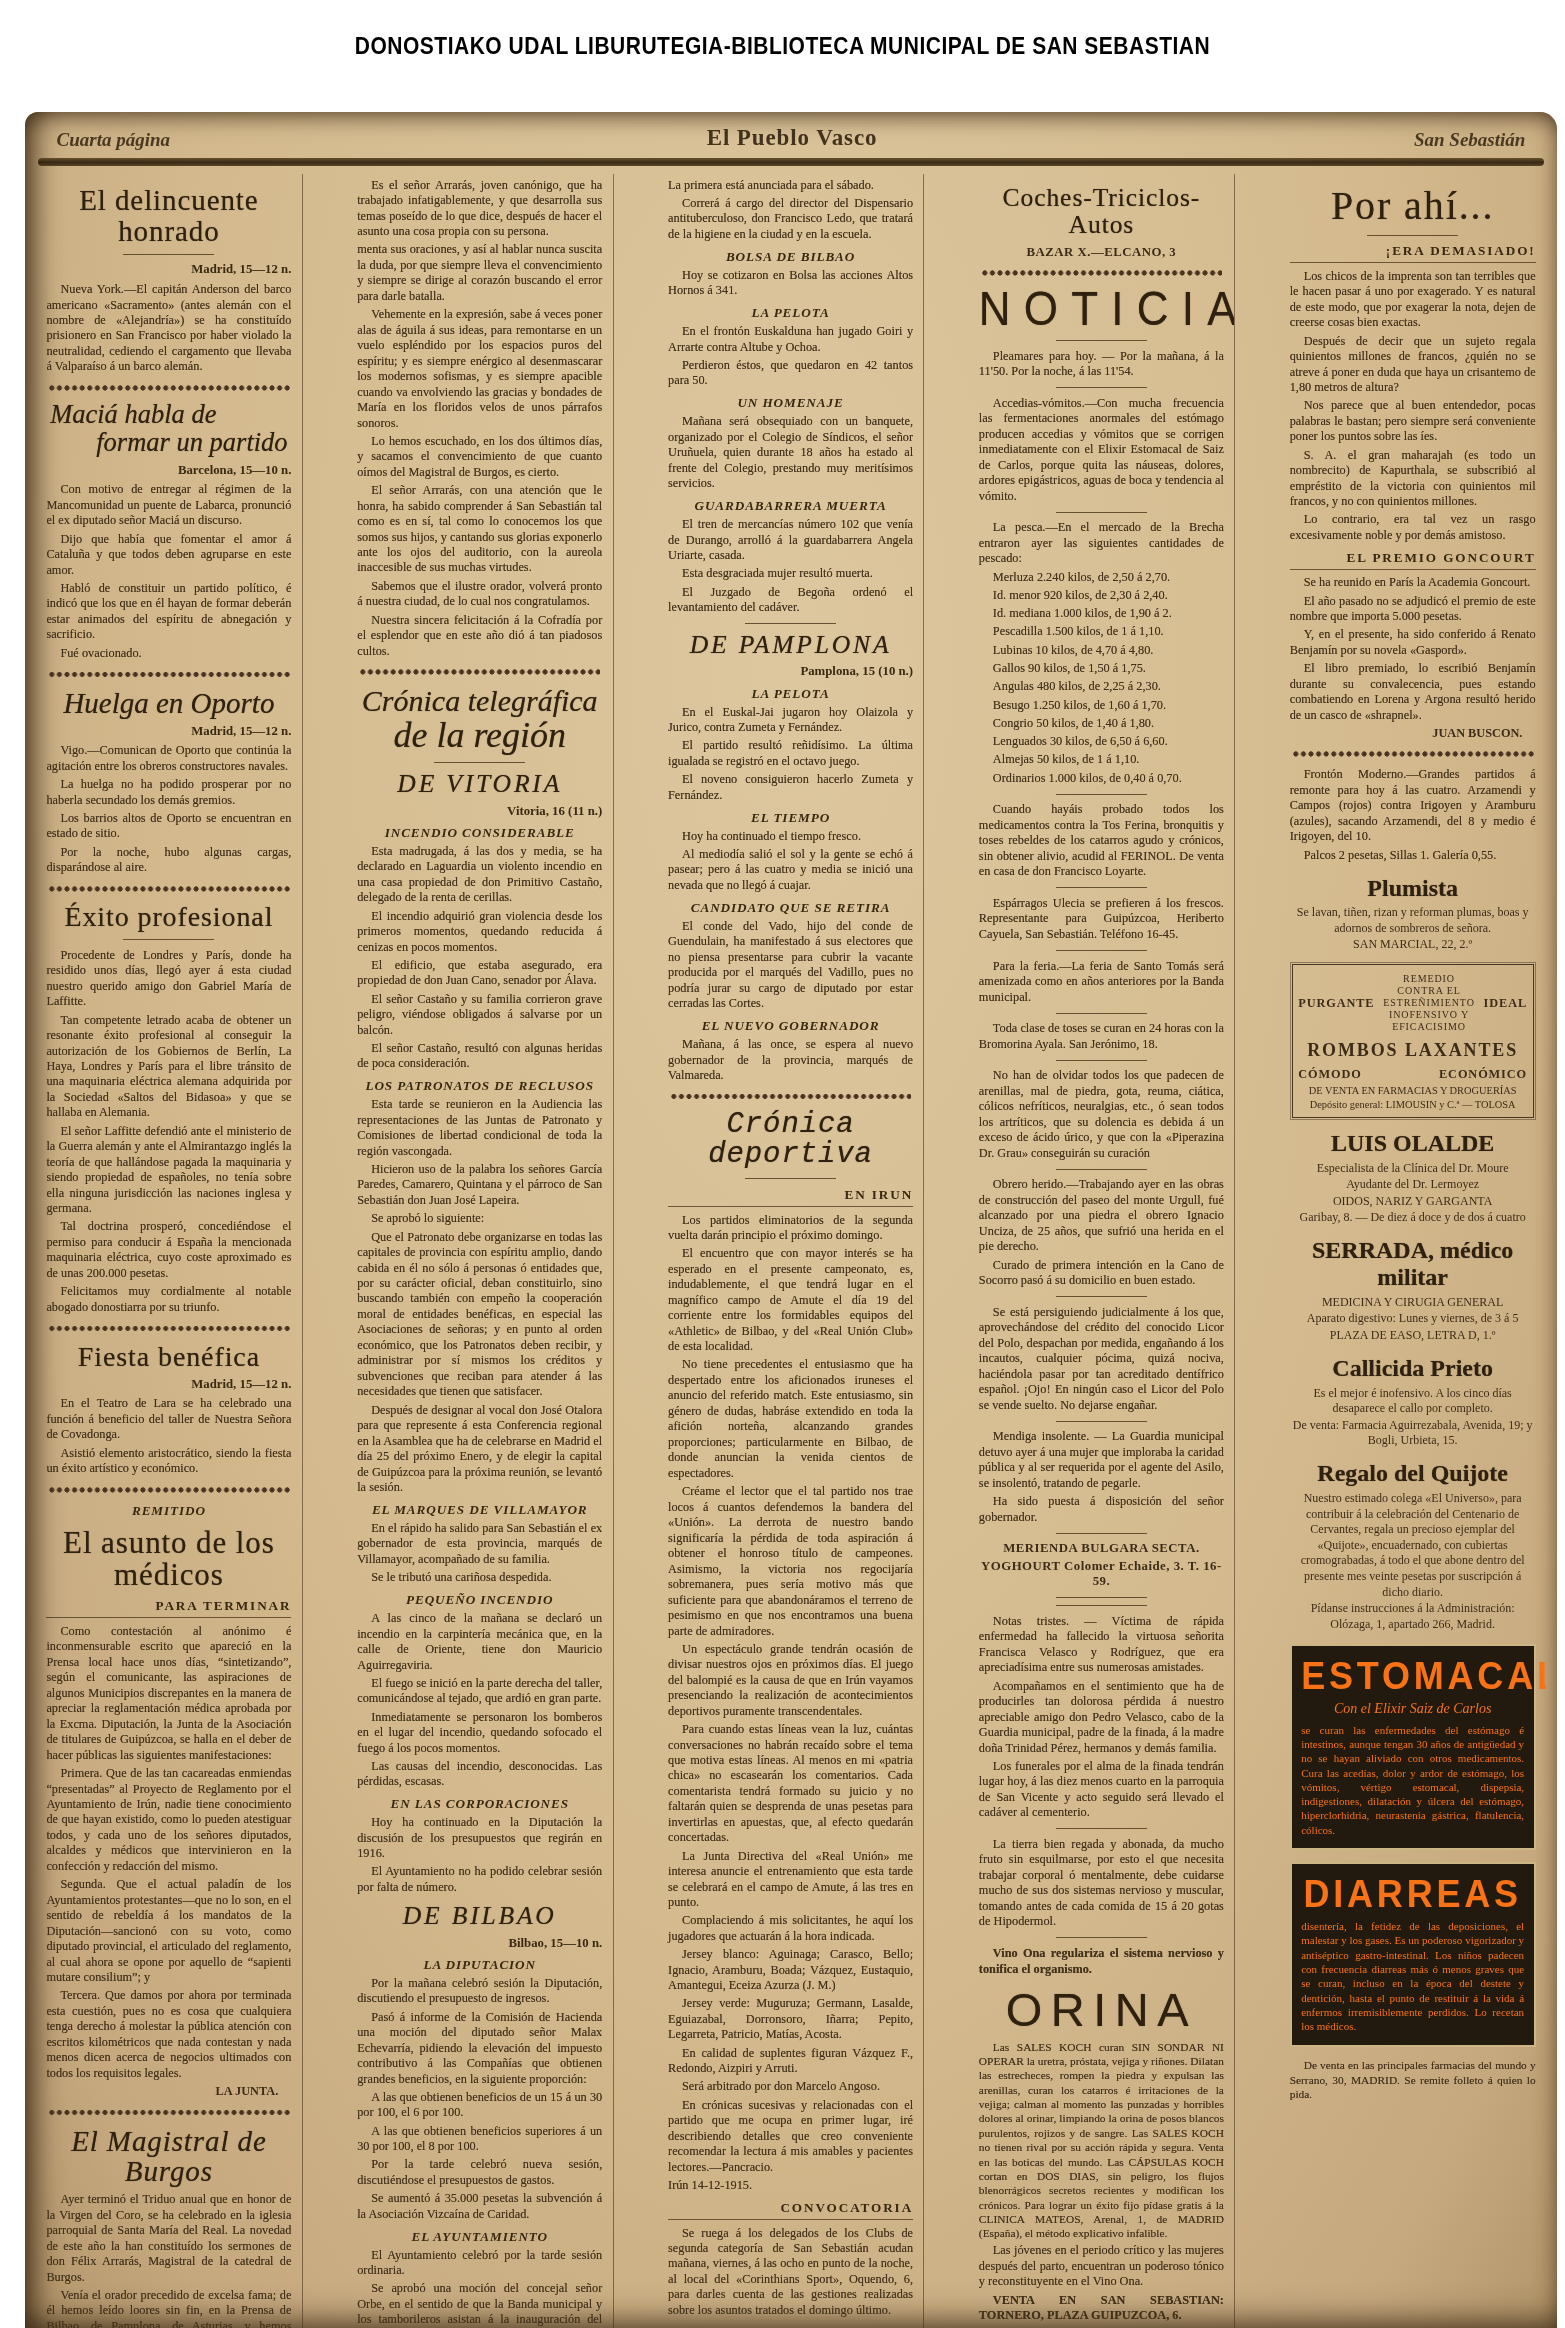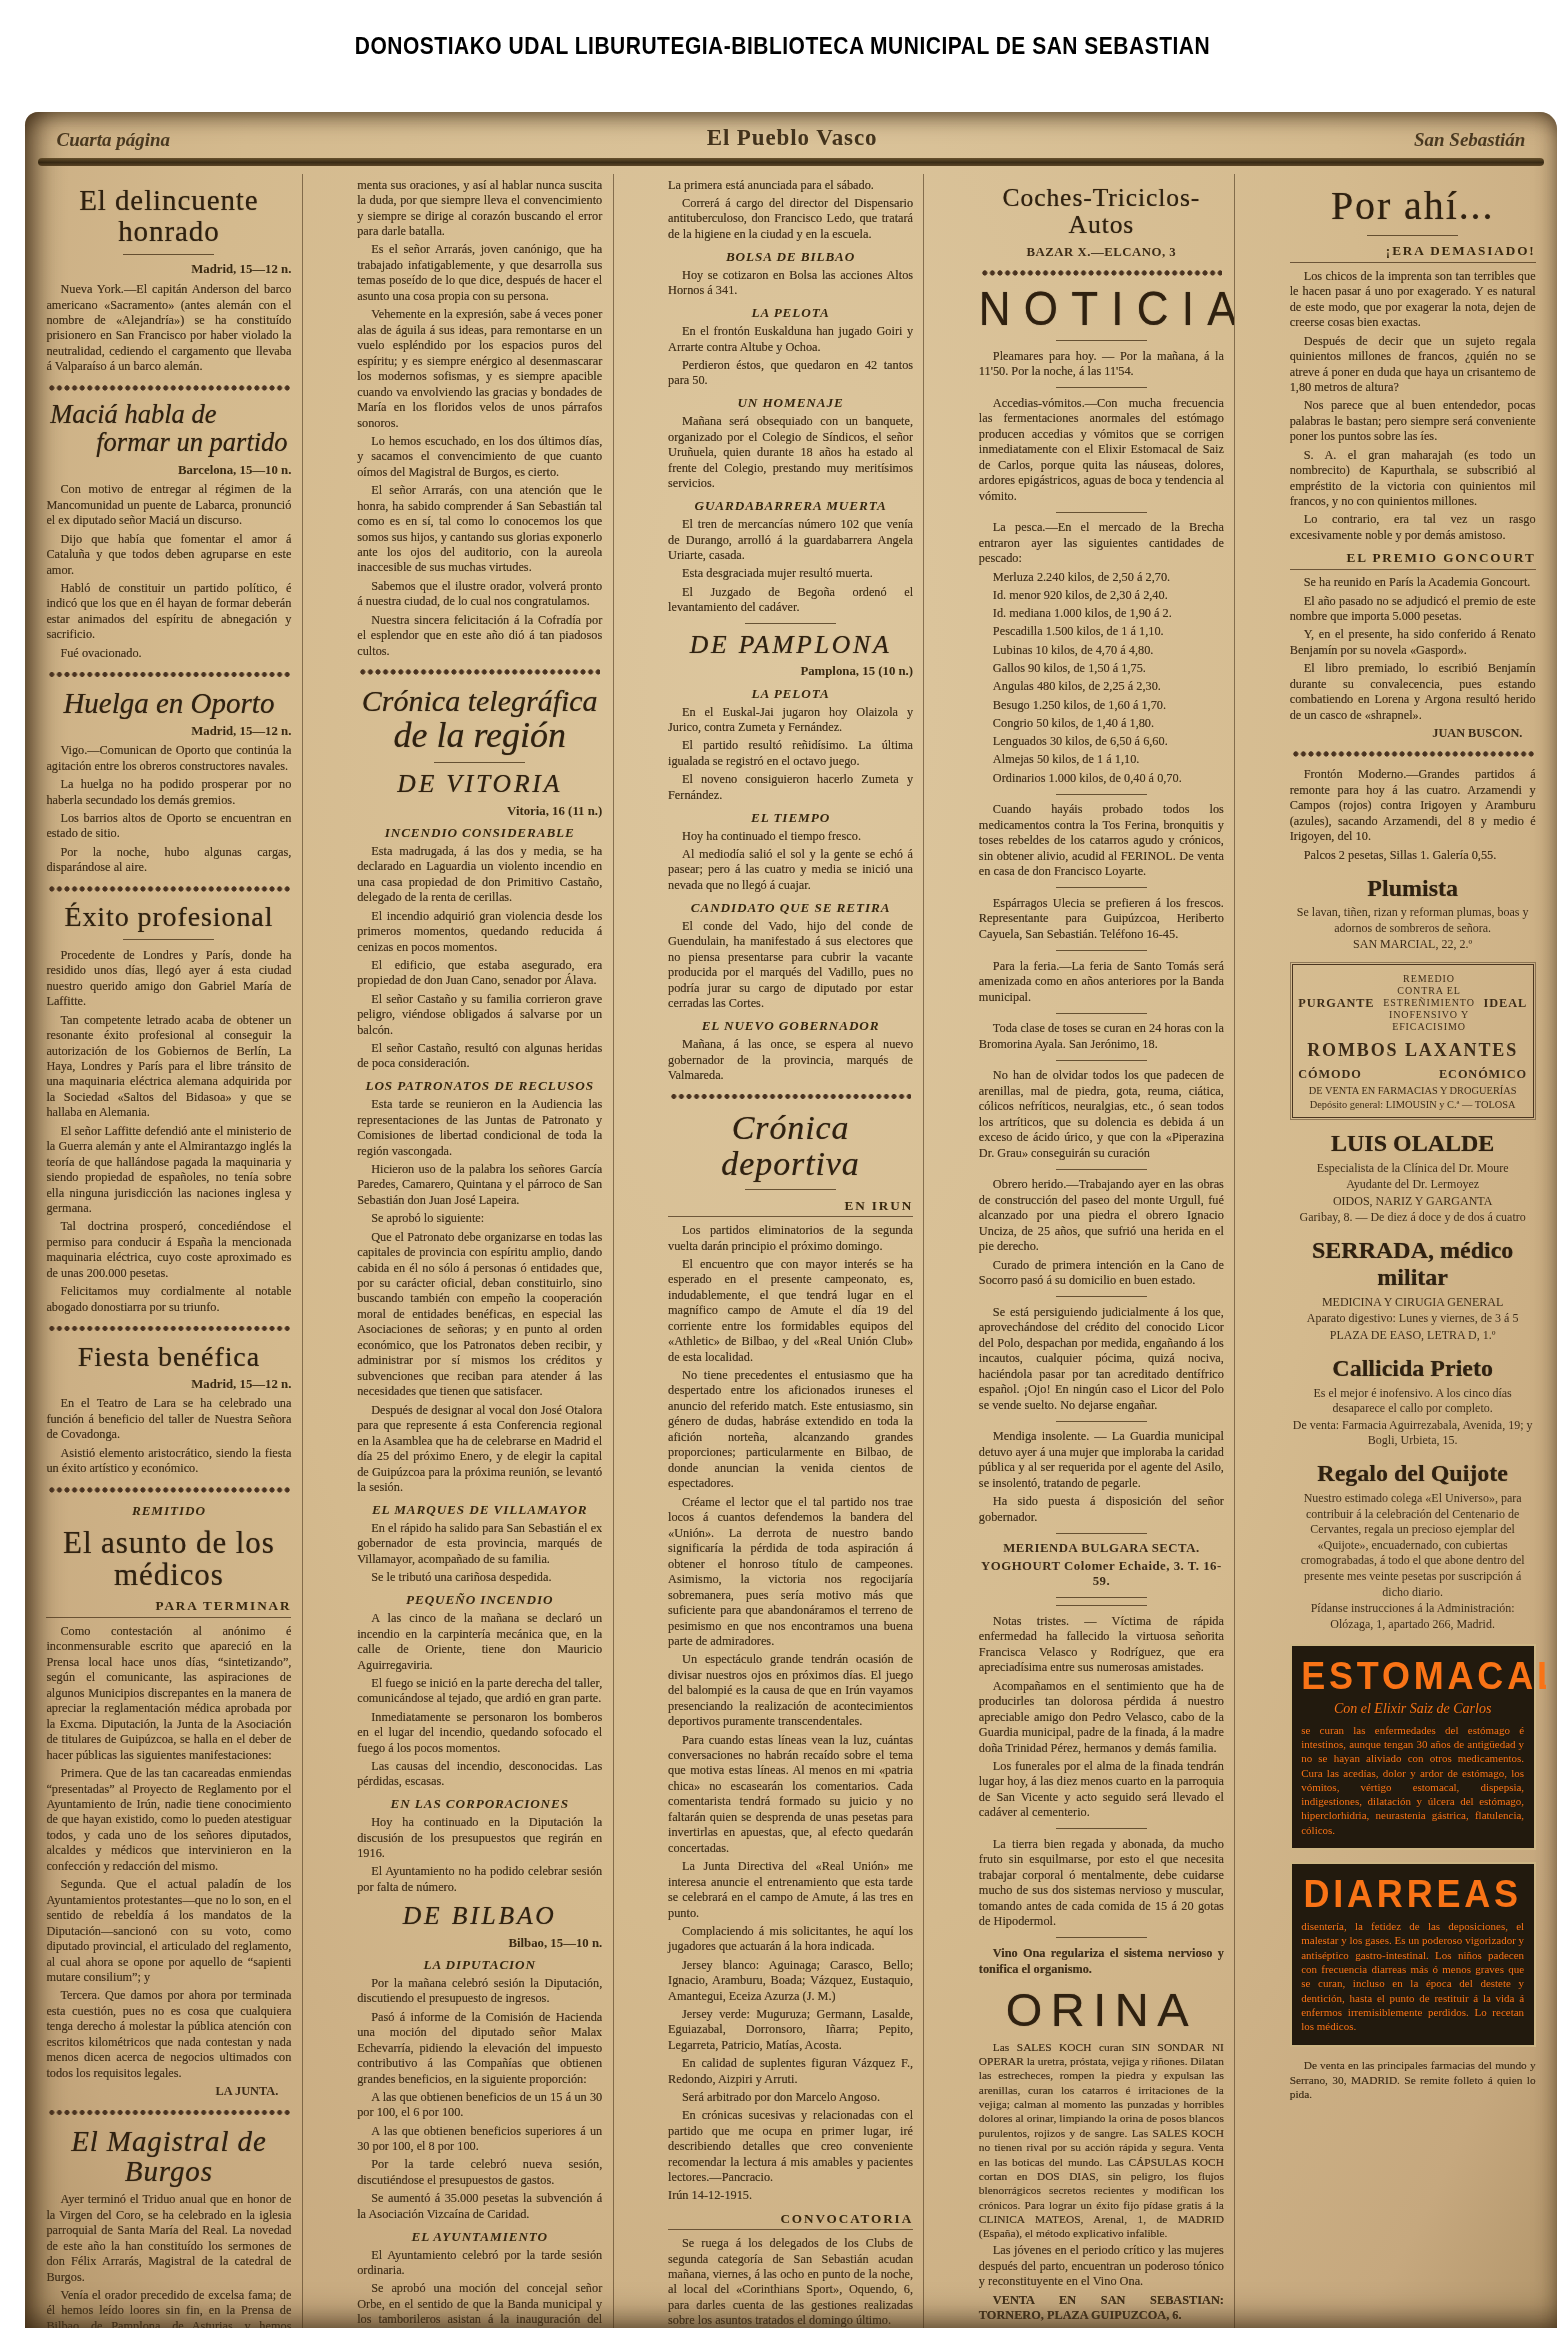--- a/index.html
+++ b/index.html
@@ -54,21 +54,21 @@
   .hl-roman{font-size:29px;letter-spacing:0.9px;}
   .hl-it-l{font-style:italic;font-size:26.5px;text-align:left !important;margin-bottom:0 !important;padding-left:3.8px;}
   .hl-it-r{font-style:italic;font-size:26.5px;text-align:right !important;margin-top:0 !important;padding-right:3.8px;}
   .hl-it{font-style:italic;font-weight:bold;font-size:29px;}
   .hl-bold{font-weight:bold;font-size:28px;letter-spacing:0.9px;}
   .hl-light{font-size:31px;letter-spacing:0.9px;}
   .hl-script{font-style:italic;font-weight:bold;font-size:29px;letter-spacing:0.9px;}
   .hl-ctel{font-style:italic;font-weight:bold;font-size:30px;margin-bottom:0 !important;}
   .hl-ctel2{font-style:italic;font-weight:bold;font-size:36px;margin-top:0 !important;}
   .hl-caps{font-style:italic;font-weight:bold;font-size:25.6px;letter-spacing:2.8px;}
-  .hl-big{font-style:italic;font-weight:bold;font-size:34px;letter-spacing:0.9px;}
+  .hl-big{font-style:italic;font-weight:bold;font-size:29px;letter-spacing:0.9px;font-family:Liberation Mono, monospace;}
   .hl-coches{font-size:25.6px;letter-spacing:0.9px;}
   .hl-noticias{font-family:"Liberation Sans",sans-serif;font-weight:bold;font-size:44px;
     letter-spacing:13.2px;transform:scaleY(1.1);}
   .hl-orina{font-family:"Liberation Sans",sans-serif;font-weight:bold;font-size:47px;
     letter-spacing:8.5px;}
   .hl-porahi{font-weight:bold;font-size:40px;letter-spacing:1.9px;}
   .wavy{height:9.5px;margin:8.5px 1.9px;background-repeat:repeat-x;background-size:7.6px 9.5px;
     background-image:radial-gradient(circle at 3.8px 4.7px,#4a3320 2.2px,rgba(0,0,0,0) 2.8px);}
   .rule{width:91px;border-top:1.9px solid rgba(72,53,26,.8);margin:7.6px auto;}
   .villaza{display:flex;align-items:center;margin:5.7px 0;}
@@ -150,22 +150,22 @@
         <p class="body ">Segunda. Que el actual paladín de los Ayuntamientos protestantes—que no lo son, en el sentido de rebeldía á los mandatos de la Diputación—sancionó con su voto, como diputado provincial, el articulado del reglamento, al cual ahora se opone por aquello de “sapienti mutare consilium”; y</p>
         <p class="body ">Tercera. Que damos por ahora por terminada esta cuestión, pues no es cosa que cualquiera tenga derecho á molestar la pública atención con escritos kilométricos que nada contestan y nada menos dicen acerca de negocios ultimados con todos los requisitos legales.</p>
         <p class="sig">LA JUNTA.</p>
         <div class="wavy"></div>
         <h2 class="hl hl-script">El Magistral de Burgos</h2>
         <p class="body ">Ayer terminó el Triduo anual que en honor de la Virgen del Coro, se ha celebrado en la iglesia parroquial de Santa María del Real. La novedad de este año la han constituído los sermones de don Félix Arrarás, Magistral de la catedral de Burgos.</p>
         <p class="body ">Venía el orador precedido de excelsa fama; de él hemos leído loores sin fin, en la Prensa de Bilbao, de Pamplona, de Asturias, y hemos querido convencernos nosotros mismos de la verdad de cuanto se decía. El gusto exigente y delicado de los donostiarras en materia de oratoria sagrada, ha quedado esta vez, ampliamente satisfecho. Y hemos oído al público encarecer debidamente los altos merecimientos de oratoria tan magnífica como es la del señor Arrarás.</p>
         <p class="body ">Propuesto un fin, un plan, ni un día ha salido de sus límites; con doctrina profunda, ali-</p>
       </div>
       <div class="col">
+        <p class="body ">Es el señor Arrarás, joven canónigo, que ha trabajado infatigablemente, y que desarrolla sus temas poseído de lo que dice, después de hacer el asunto una cosa propia con su persona.</p>
         <p class="body noind">menta sus oraciones, y así al hablar nunca suscita la duda, por que siempre lleva el convencimiento y siempre se dirige al corazón buscando el error para darle batalla.</p>
-        <p class="body ">Es el señor Arrarás, joven canónigo, que ha trabajado infatigablemente, y que desarrolla sus temas poseído de lo que dice, después de hacer el asunto una cosa propia con su persona.</p>
         <p class="body ">Vehemente en la expresión, sabe á veces poner alas de águila á sus ideas, para remontarse en un vuelo espléndido por los espacios puros del espíritu; y es siempre enérgico al desenmascarar los modernos sofismas, y es siempre apacible cuando va envolviendo las gracias y bondades de María en los floridos velos de unos párrafos sonoros.</p>
         <p class="body ">Lo hemos escuchado, en los dos últimos días, y sacamos el convencimiento de que cuanto oímos del Magistral de Burgos, es cierto.</p>
         <p class="body ">El señor Arrarás, con una atención que le honra, ha sabido comprender á San Sebastián tal como es en sí, tal como lo conocemos los que somos sus hijos, y cantando sus glorias exponerlo ante los ojos del auditorio, con la aureola inaccesible de sus muchas virtudes.</p>
         <p class="body ">Sabemos que el ilustre orador, volverá pronto á nuestra ciudad, de lo cual nos congratulamos.</p>
         <p class="body ">Nuestra sincera felicitación á la Cofradía por el esplendor que en este año dió á tan piadosos cultos.</p>
         <div class="wavy"></div>
         <h2 class="hl hl-ctel">Crónica telegráfica</h2>
         <h2 class="hl hl-ctel2">de la región</h2>
         <div class="rule"></div>
         <h2 class="hl hl-caps">DE VITORIA</h2>

